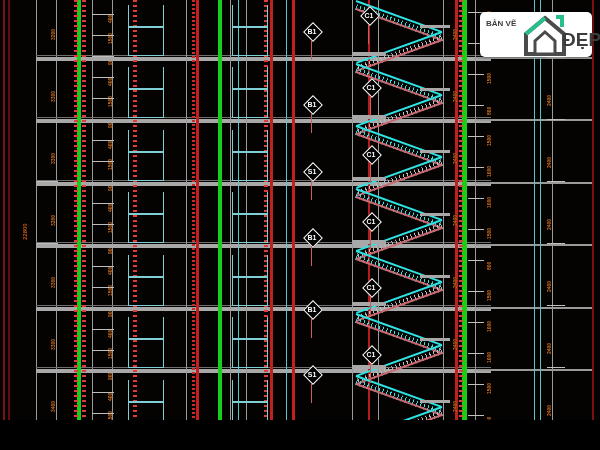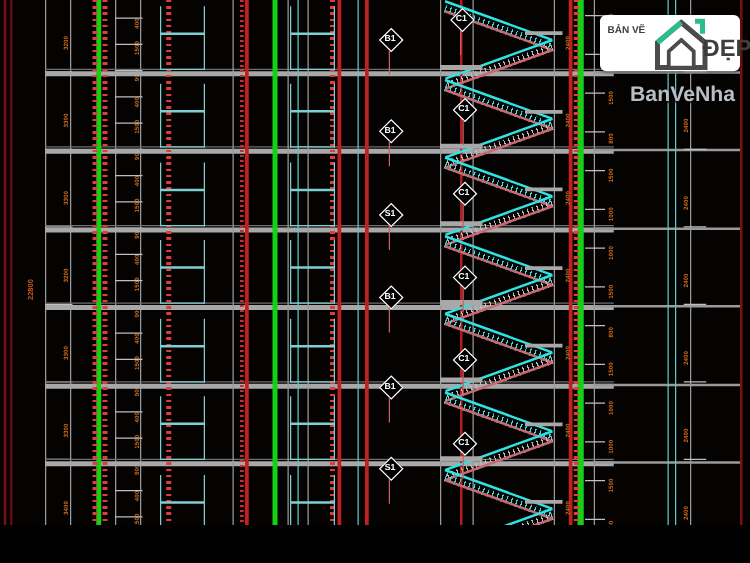--- a/index.html
+++ b/index.html
@@ -431,15 +431,14 @@
     <span class="banve" style="left:6px;top:7px;font-size:8px;">BẢN VẼ</span>
     <svg style="position:absolute;left:42px;top:2px;" width="46" height="42" viewBox="0 0 46 42">
       <path d="M23 4 L42 20 L42 40 L4 40 L4 20 Z" fill="none" stroke="#4b4b4b" stroke-width="4"></path>
       <path d="M23 18 L33 27 L33 40 L13 40 L13 27 Z" fill="#ffffff" stroke="#4b4b4b" stroke-width="3"></path>
       <path d="M34 3 L40 3 L40 13" fill="none" stroke="#27c08a" stroke-width="4"></path>
       <path d="M23 4 L4 20" fill="none" stroke="#27c08a" stroke-width="4"></path>
     </svg>
     <span class="dep" style="left:82px;top:17px;font-size:19px;">ĐẸP</span>
   </div>
 
-  <div id="watermark" style="left:504px;top:66px;font-size:17px;">BanVeNha</div>
 
 </div>
 
 </body></html>

